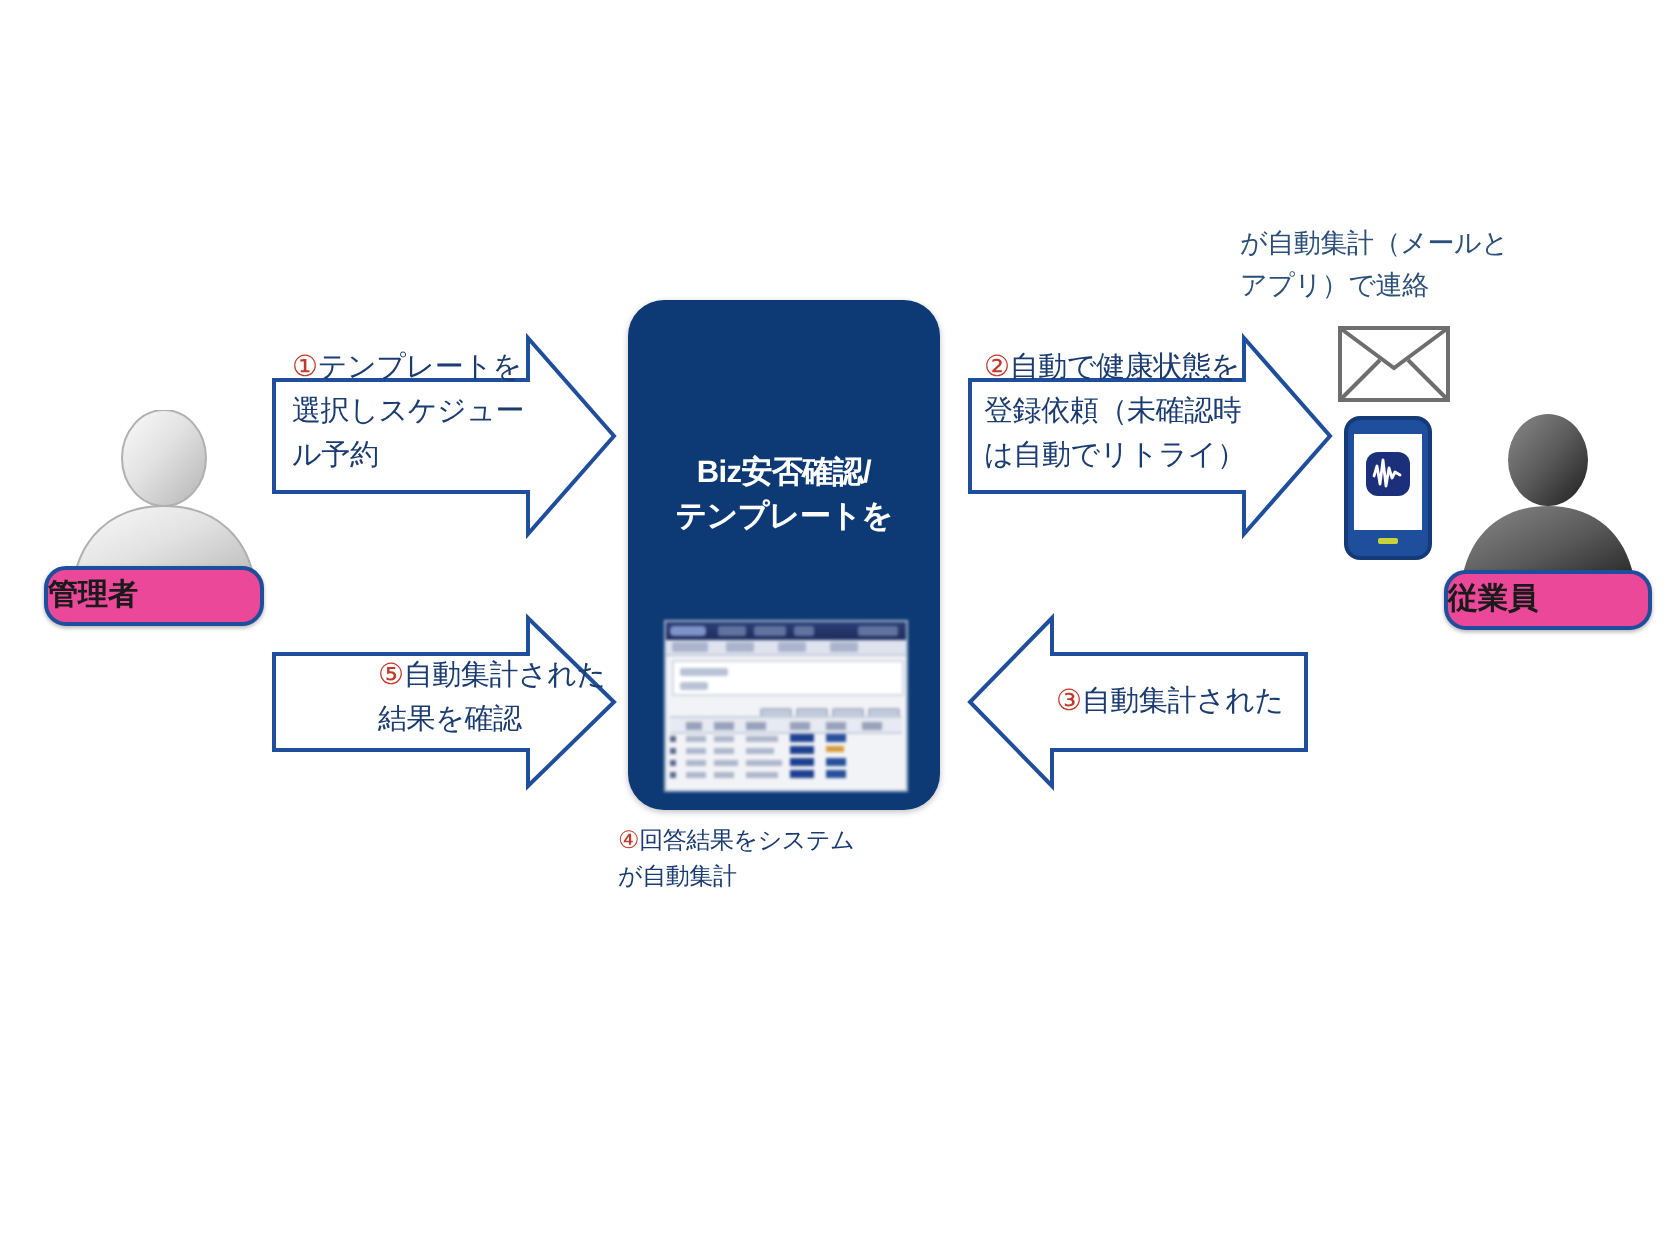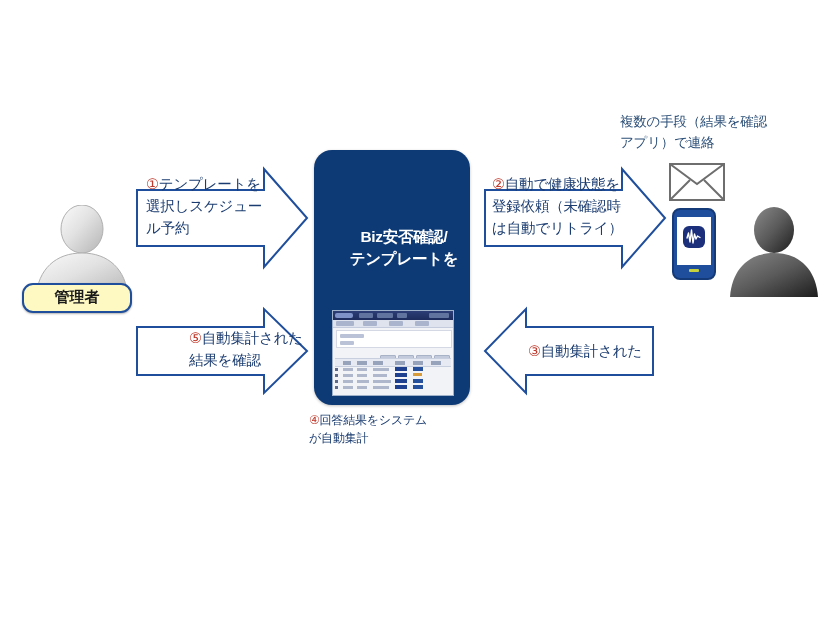--- a/index.html
+++ b/index.html
@@ -33,21 +33,20 @@
     position: absolute;
     left: 0;
     top: 76px;
     width: 156px;
     text-align: center;
     color: #ffffff;
     font-size: 15.5px;
     font-weight: bold;
     line-height: 1.45;
     letter-spacing: -0.3px;
-    margin-left: 12px;
   }
   .product-title span { display: block; }
 
   
   .console-thumb {
     position: absolute;
     left: 18px;
     top: 160px;
     width: 120px;
     height: 84px;
@@ -112,25 +111,24 @@
     white-space: pre-line;
   }
   .arrow-text .num { color: #c0392b; }
 
   
   .person { position: absolute; }
   .person-label {
     position: absolute;
     border: 2px solid #1f4e9c;
     border-radius: 11px;
-    background: #fef9c3;
+    background: #ec4899;
     color: #1a1a1a;
     font-size: 15px;
     font-weight: bold;
-    text-align: center;
     padding: 3px 0 4px;
     box-shadow: 0 1px 2px rgba(0,0,0,0.3);
   }
 
   
   .mail-icon { position: absolute; }
   .phone-icon { position: absolute; }
 
   .note-text {
     position: absolute;
@@ -255,21 +253,21 @@
   <div class="arrow" style="left:484px; top:308px;">
     <svg width="170" height="86" viewBox="0 0 170 86" aria-hidden="true">
       <path d="M169,19 L42,19 L42,1 L1,43 L42,85 L42,67 L169,67 Z" fill="#ffffff" stroke="#1f4e9c" stroke-width="2" stroke-linejoin="miter"></path>
     </svg>
   </div>
   <div class="arrow-text" style="left:528px; top:341px; width:140px;"><span class="num">③</span><span>自動集計された</span></div>
 
   <div class="caption-text" style="left:309px; top:411px; width:200px;"><span class="num">④</span><span>回答結果をシステム
 が自動集計</span></div>
 
-  <div class="note-text" style="left:620px; top:112px; width:180px;"><span>複数の手段（結果を確認
+  <div class="note-text" style="left:620px; top:112px; width:180px;"><span>が自動集計（メールと
 アプリ）で連絡</span></div>
 
   <div class="mail-icon" style="left:669px; top:163px;">
     <svg width="56" height="38" viewBox="0 0 56 38" aria-hidden="true">
       <rect x="1" y="1" width="54" height="36" fill="#ffffff" stroke="#6e6e6e" stroke-width="2"></rect>
       <path d="M1,1 L28,21 L55,1" fill="none" stroke="#6e6e6e" stroke-width="2"></path>
       <path d="M1,37 L21,17 M55,37 L35,17" fill="none" stroke="#6e6e6e" stroke-width="2"></path>
     </svg>
   </div>
 
@@ -306,14 +304,17 @@
         <linearGradient id="gDark" x1="0" y1="0" x2="1" y2="1">
           <stop offset="0%" stop-color="#8a8a8a"></stop>
           <stop offset="50%" stop-color="#5a5a5a"></stop>
           <stop offset="100%" stop-color="#1d1d1d"></stop>
         </linearGradient>
       </defs>
       <ellipse cx="52" cy="23" rx="20" ry="23" fill="url(#gDark)"></ellipse>
       <path d="M52,46 C27,46 10,62 8,90 L96,90 C94,62 77,46 52,46 Z" fill="url(#gDark)"></path>
     </svg>
   </div>
+  <div class="person-label" style="left:722px; top:285px; width:100px;">
+    <span>従業員</span>
+  </div>
 
 </div>
 
 </body></html>

